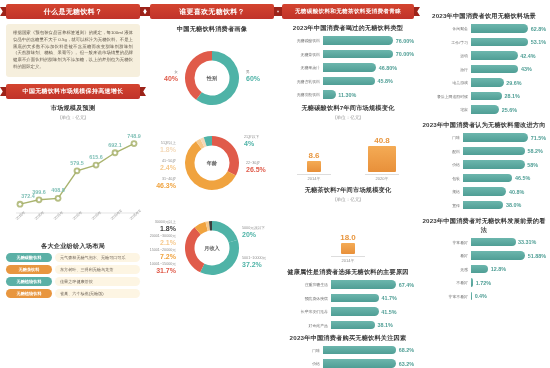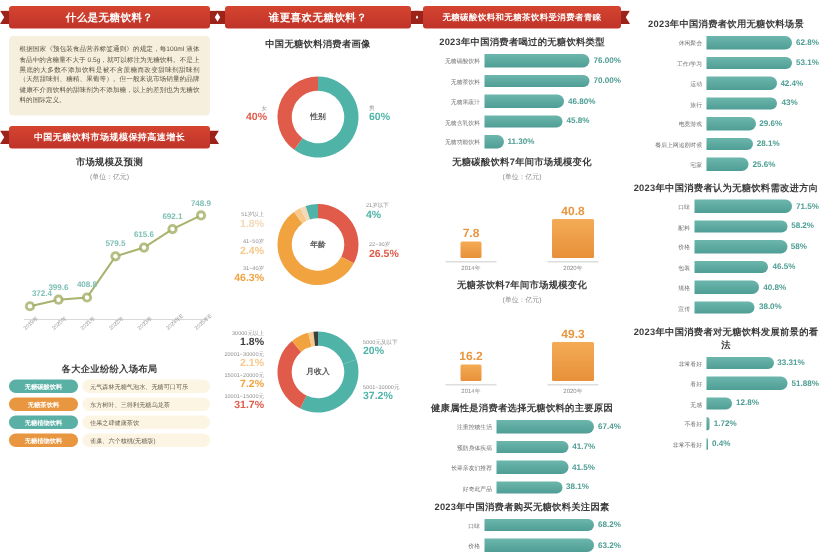--- a/index.html
+++ b/index.html
@@ -260,43 +260,38 @@
             <div class="hfill" style="width: 14.125%;"></div>
             <div class="hval">11.30%</div>
           </div>
         </div>
       </div>
 
     <div class="sect-title" style="margin-top:4px;">无糖碳酸饮料7年间市场规模变化</div>
     <div class="sect-sub">(单位：亿元)</div>
     <div class="cmp" id="cmp-carbonated">
         <div class="cmpitem">
-          <div class="cmpnum">7.8</div>
+          <div class="cmpnum">8.6</div>
           <div class="cmpbar" style="height: 10.3796px; width: 13.9416px;"></div>
           <div class="cmpyr">2014年</div>
         </div>
         <div class="cmpitem">
           <div class="cmpnum">40.8</div>
           <div class="cmpbar" style="height: 26px; width: 28px;"></div>
           <div class="cmpyr">2020年</div>
         </div>
       </div>
 
     <div class="sect-title">无糖茶饮料7年间市场规模变化</div>
     <div class="sect-sub">(单位：亿元)</div>
     <div class="cmp" id="cmp-tea">
         <div class="cmpitem">
-          <div class="cmpnum">16.2</div>
+          <div class="cmpnum">18.0</div>
           <div class="cmpbar" style="height: 10.1379px; width: 13.7241px;"></div>
           <div class="cmpyr">2014年</div>
-        </div>
-        <div class="cmpitem">
-          <div class="cmpnum">49.3</div>
-          <div class="cmpbar" style="height: 26px; width: 28px;"></div>
-          <div class="cmpyr">2020年</div>
         </div>
       </div>
 
     <div class="sect-title">健康属性是消费者选择无糖饮料的主要原因</div>
     <div class="hbars" id="bars-reasons">
         <div class="hbar">
           <div class="hcat w2">注重控糖生活</div>
           <div class="htrack">
             <div class="hfill" style="width: 93.6111%;"></div>
             <div class="hval">67.4%</div>

